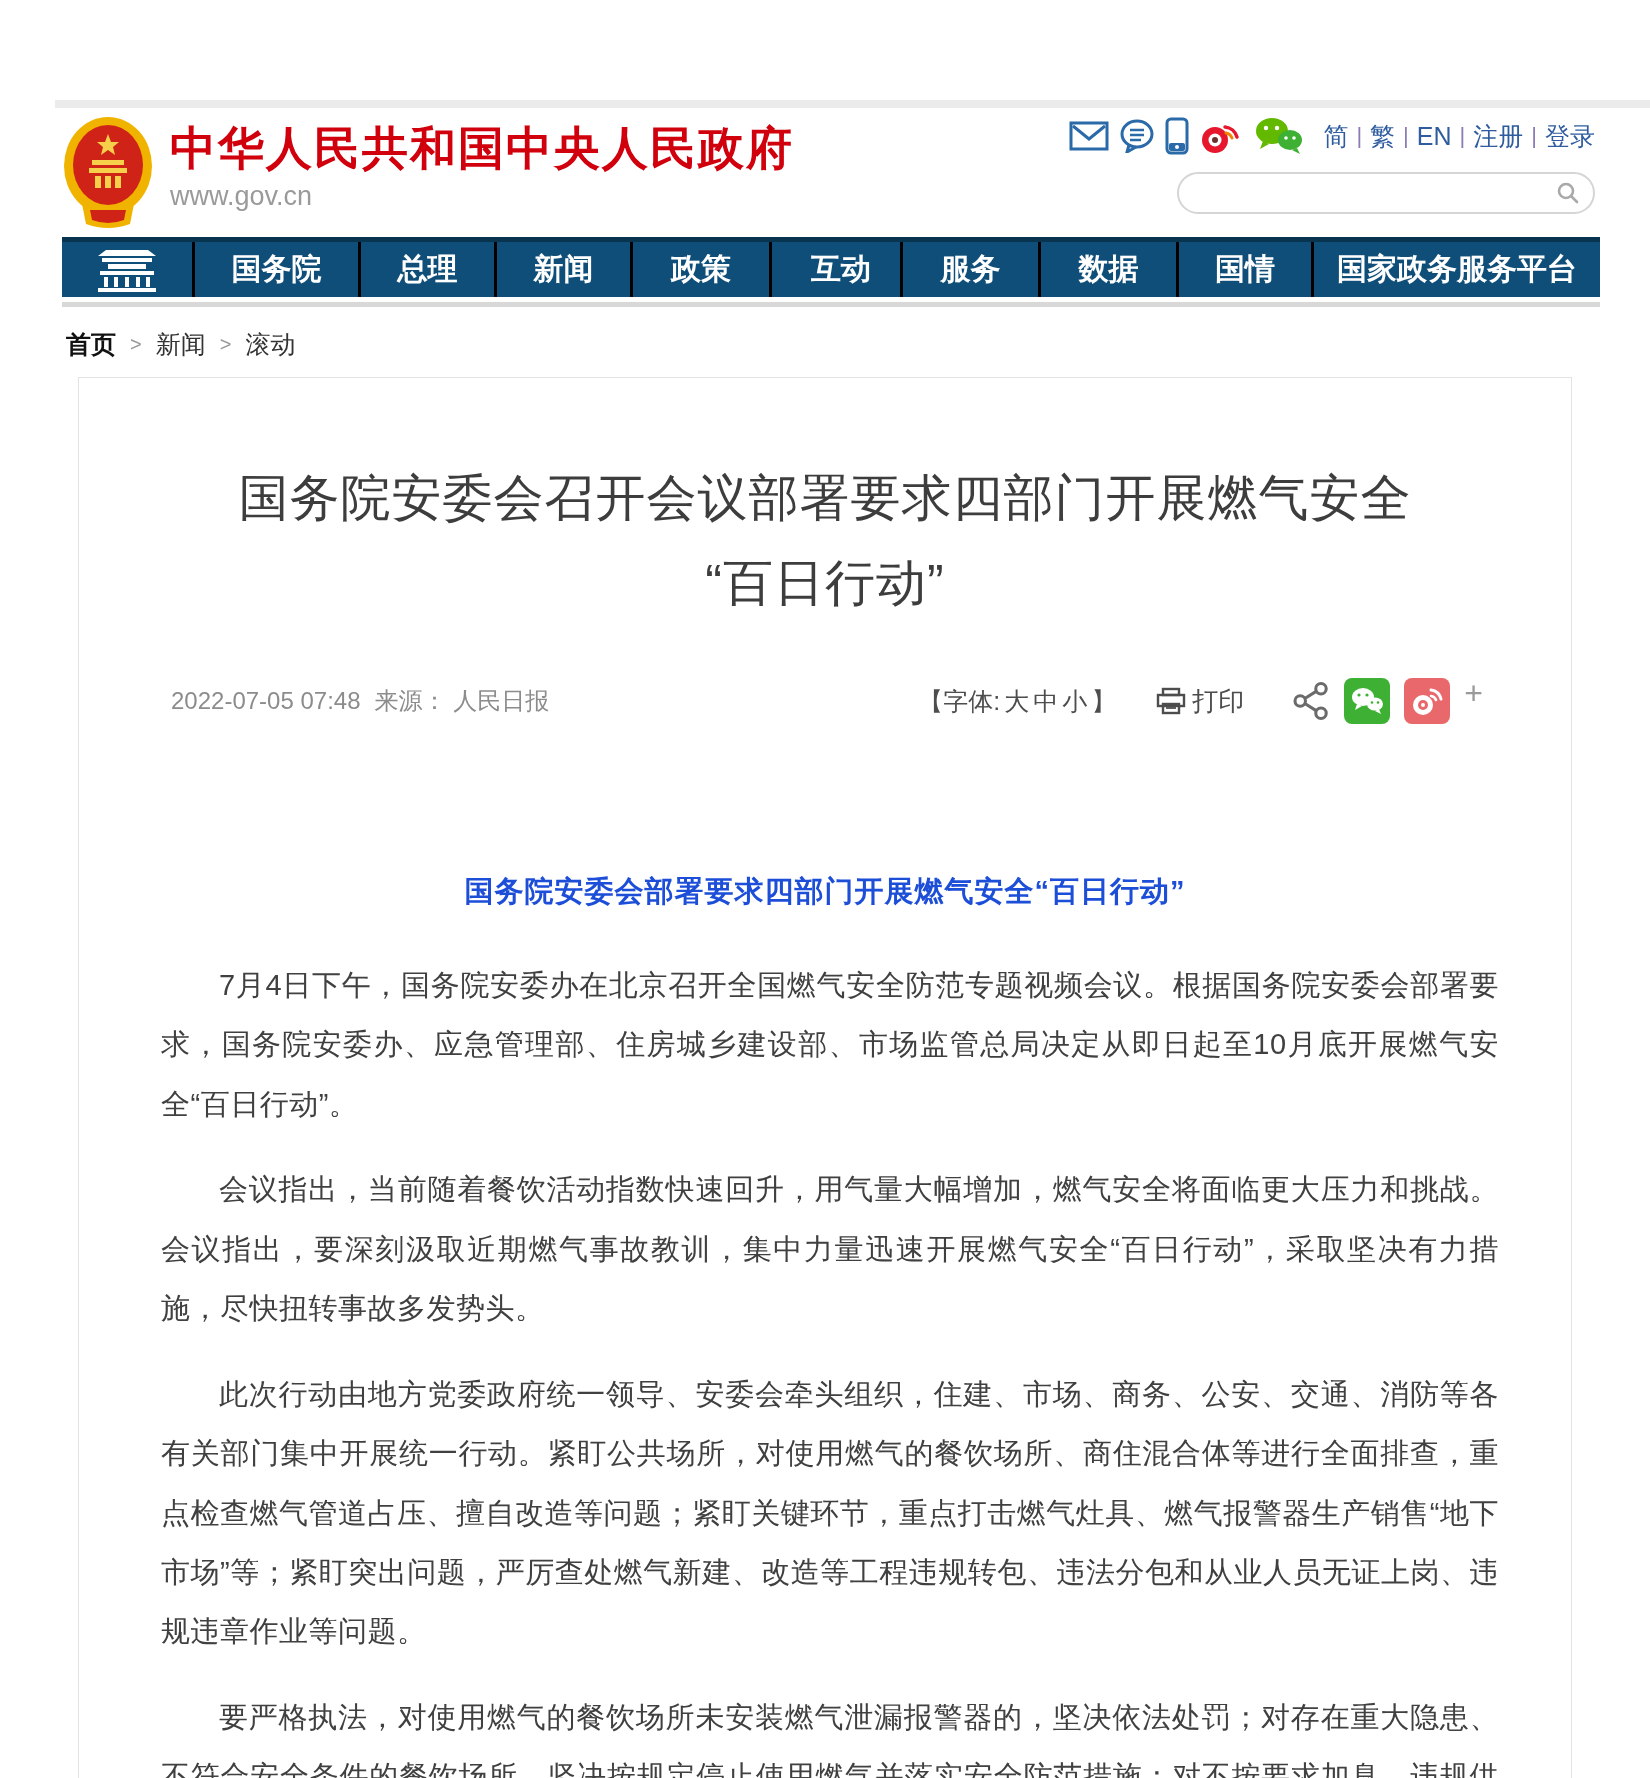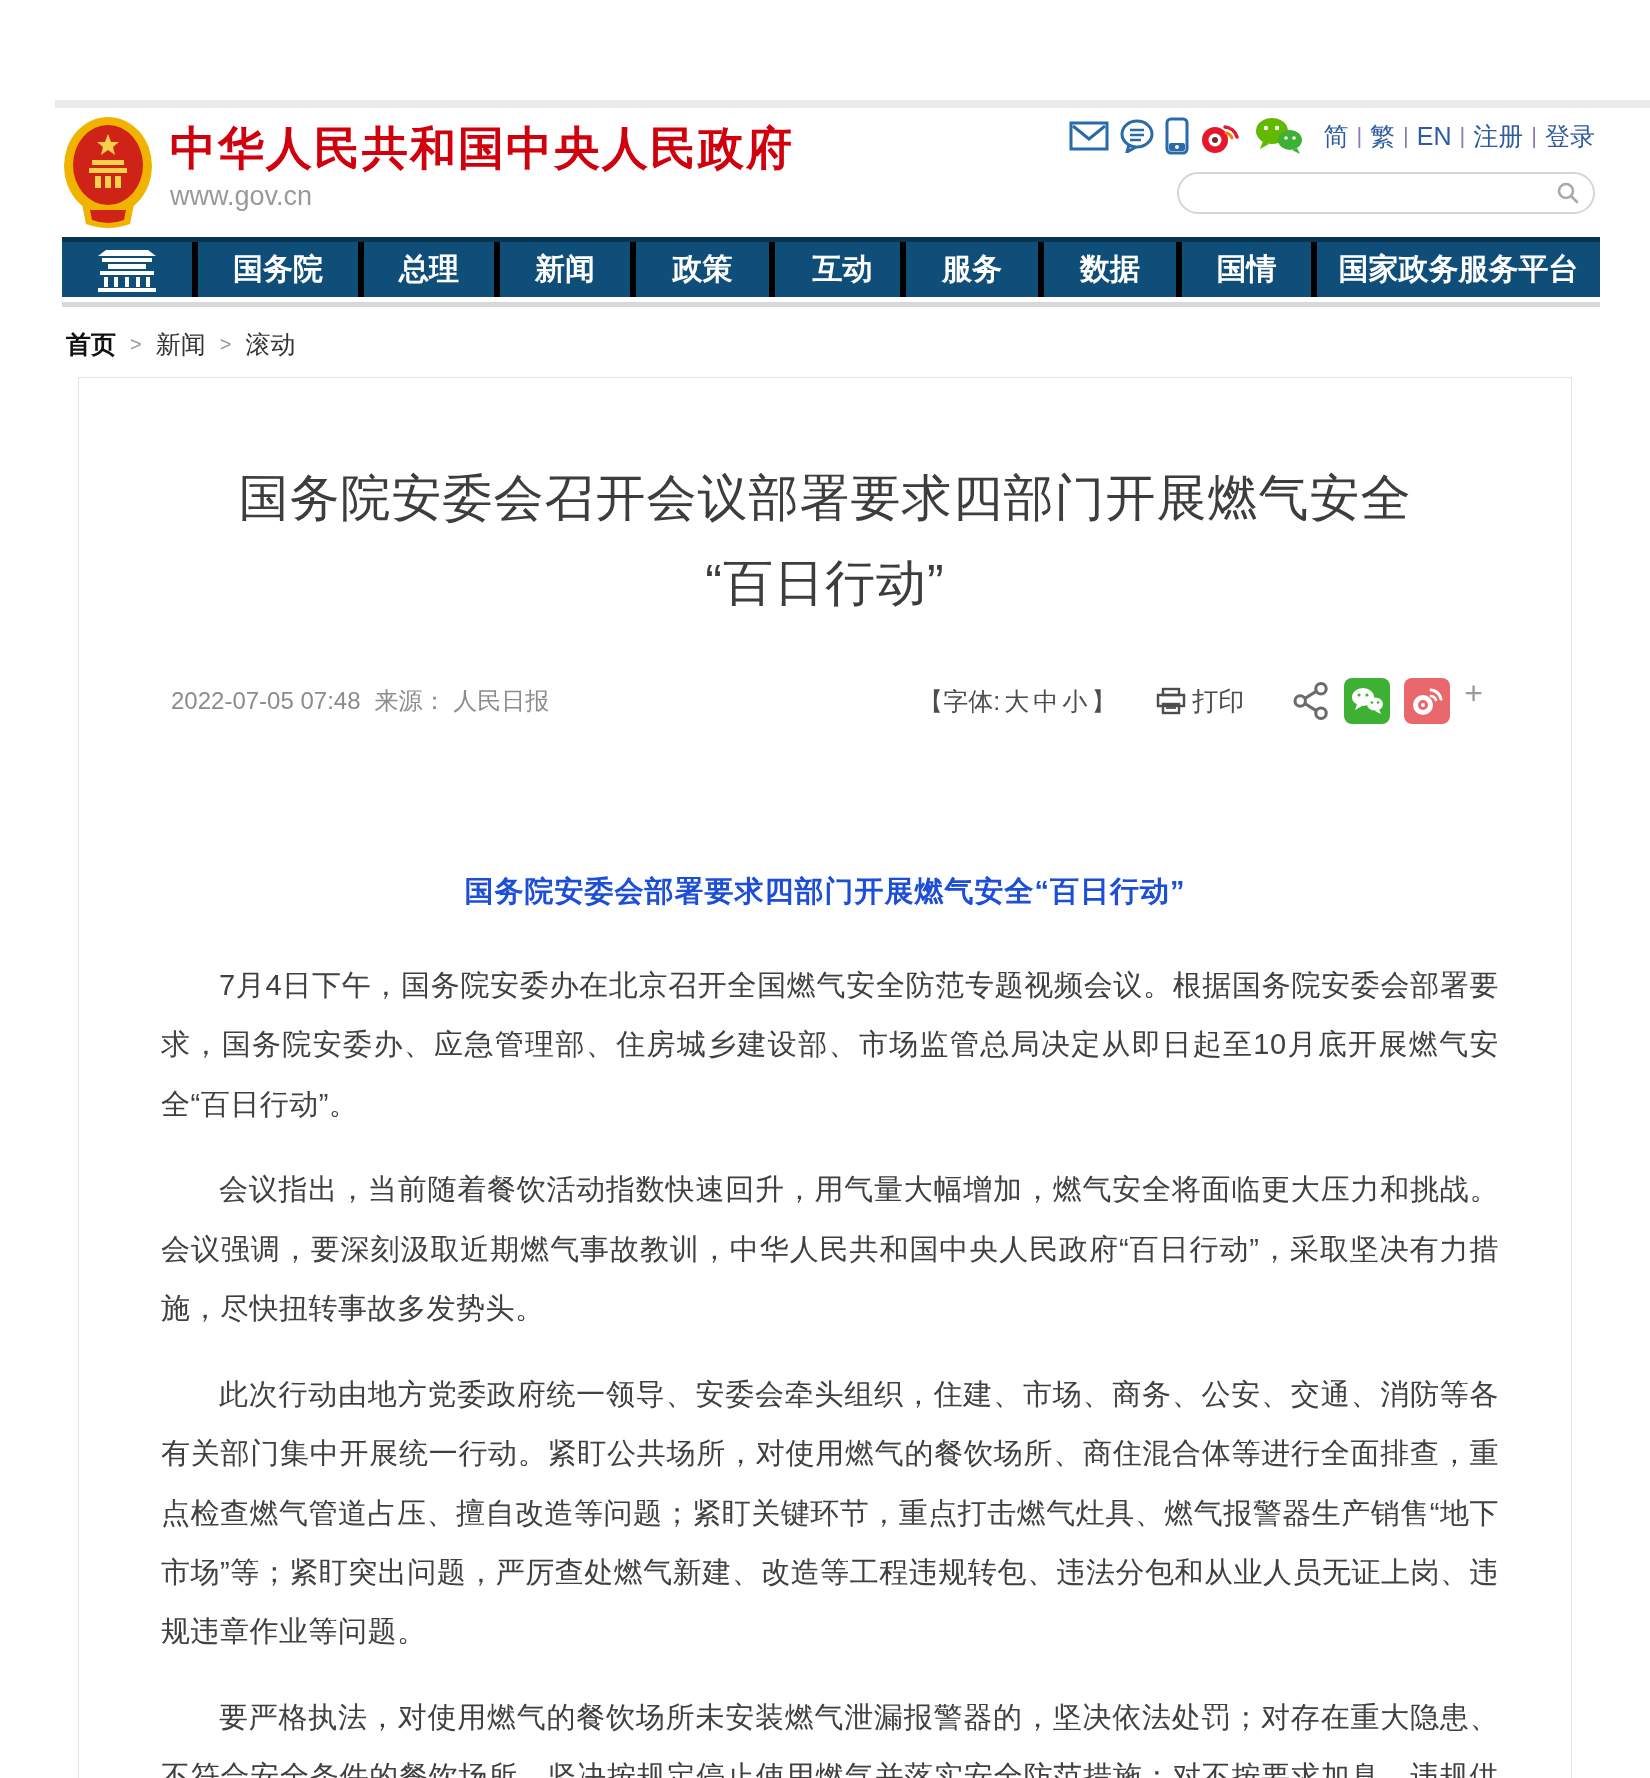--- a/index.html
+++ b/index.html
@@ -25,21 +25,21 @@
   .quick-links a { color:#2e5c9e; text-decoration:none; cursor:pointer; }
   .search-box { margin-top:16px; width:418px; height:42px; border:2px solid #d5d5d5;
                 border-radius:22px; display:flex; align-items:center; padding:0 12px 0 18px; background:#fff; }
   .search-box input { flex:1; border:none; outline:none; font-size:20px; color:#333; background:transparent; }
 
   
   .nav { position:absolute; left:62px; top:237px; width:1538px; height:60px;
          background:#0f4e79; border-top:5px solid #09344f; display:flex; align-items:stretch; }
   .nav-under { position:absolute; left:62px; top:302px; width:1538px; height:5px; background:#d8d8d8; }
   .nav-cell { display:flex; align-items:center; justify-content:center; color:#fff;
-              font-size:30px; font-weight:bold; border-left:6px solid #000000; cursor:pointer; }
+              font-size:30px; font-weight:bold; border-left:3px solid #000000; cursor:pointer; }
   .nav-cell:first-child { border-left:none; }
   .nav-home { width:130px; } .w-a{width:166px;} .w-b{width:136px;} .w-c{width:139px;}
   .w-d{width:131px;padding-left:10px;} .w-e{width:138px;} .w-f{width:135px;} .w-last{flex:1;}
 
   
   .breadcrumb { position:absolute; left:66px; top:328px; font-size:25px; color:#333;
                 display:flex; align-items:center; gap:14px; }
   .breadcrumb .crumb-first { font-weight:bold; color:#111; }
   .breadcrumb .bsep { color:#999; font-size:20px; }
   .breadcrumb a { color:#333; text-decoration:none; cursor:pointer; }
@@ -246,17 +246,17 @@
         </div>
         <span class="more-plus">+</span>
       </div>
     </div>
   </div>
 
   <div class="article-subtitle">国务院安委会部署要求四部门开展燃气安全“百日行动”</div>
 
   <div class="article-body">
     <p>7月4日下午，国务院安委办在北京召开全国燃气安全防范专题视频会议。根据国务院安委会部署要求，国务院安委办、应急管理部、住房城乡建设部、市场监管总局决定从即日起至10月底开展燃气安全“百日行动”。</p>
-    <p>会议指出，当前随着餐饮活动指数快速回升，用气量大幅增加，燃气安全将面临更大压力和挑战。会议强调，要深刻汲取近期燃气事故教训，中华人民共和国中央人民政府“百日行动”，采取坚决有力措施，尽快扭转事故多发势头。</p>
+    <p>会议指出，当前随着餐饮活动指数快速回升，用气量大幅增加，燃气安全将面临更大压力和挑战。会议指出，要深刻汲取近期燃气事故教训，集中力量迅速开展燃气安全“百日行动”，采取坚决有力措施，尽快扭转事故多发势头。</p>
     <p>此次行动由地方党委政府统一领导、安委会牵头组织，住建、市场、商务、公安、交通、消防等各有关部门集中开展统一行动。紧盯公共场所，对使用燃气的餐饮场所、商住混合体等进行全面排查，重点检查燃气管道占压、擅自改造等问题；紧盯关键环节，重点打击燃气灶具、燃气报警器生产销售“地下市场”等；紧盯突出问题，严厉查处燃气新建、改造等工程违规转包、违法分包和从业人员无证上岗、违规违章作业等问题。</p>
     <p>要严格执法，对使用燃气的餐饮场所未安装燃气泄漏报警器的，坚决依法处罚；对存在重大隐患、不符合安全条件的餐饮场所，坚决按规定停止使用燃气并落实安全防范措施；对不按要求加臭、违规供气的燃气企业，坚决依法严厉打击；对因燃气企业入户检查不认真而导致的事故，坚决严格倒追燃气企业相关责任；对燃气企业不符合市场准入条件且整改后仍不符合法定条件的，坚决依法清出燃气市场。</p>
   </div>
 </div>
 
 </body></html>

